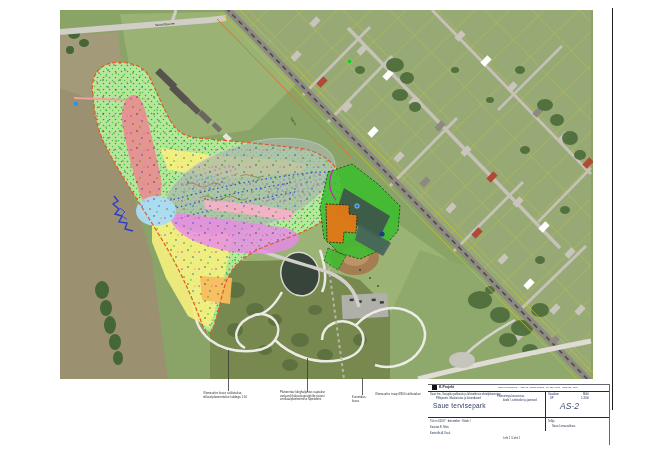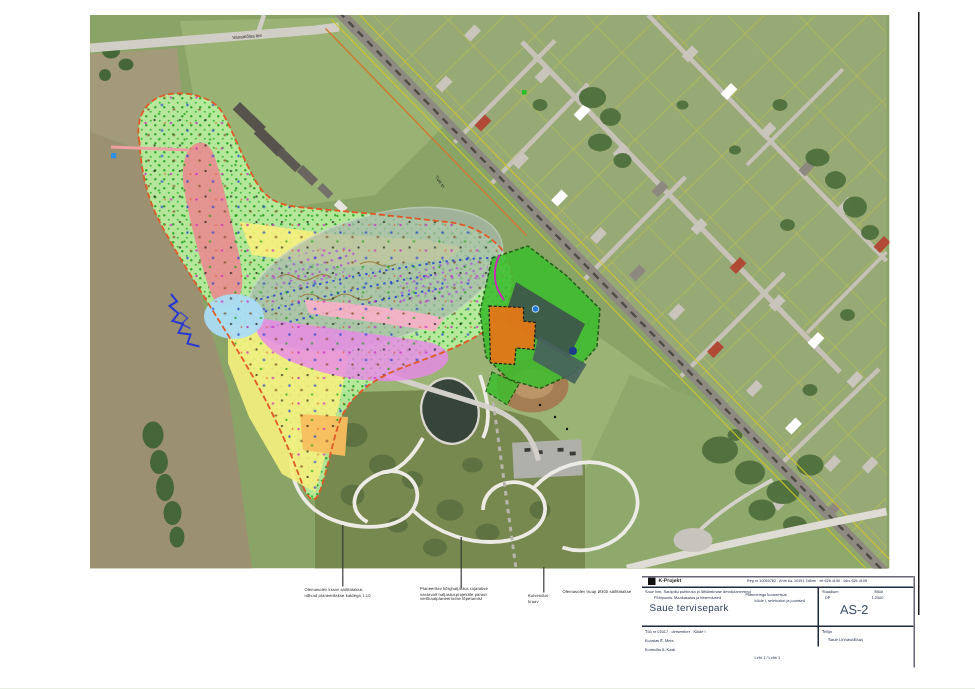--- a/index.html
+++ b/index.html
@@ -9,21 +9,21 @@
   svg{display:block;}
   .page-edge{position:absolute;left:612px;top:8px;width:1px;height:402px;background:#1c1c1c;}
   
   .leader{position:absolute;width:1px;background:#3a3a3a;opacity:.8;}
   
   .note{position:absolute;font-size:2.7px;line-height:3.5px;color:#1c1c1c;letter-spacing:.1px;}
   
   .tb-line{position:absolute;background:#1d2a40;}
   .tb-text{position:absolute;font-size:2.6px;line-height:3.2px;color:#22304d;white-space:nowrap;}
   .tb-title{position:absolute;font-size:6.5px;color:#2a3c5c;letter-spacing:.25px;white-space:nowrap;}
-  .tb-sheetno{position:absolute;font-size:8.5px;color:#3a4e6a;}
+  .tb-sheetno{position:absolute;font-size:8.5px;font-style:italic;color:#3a4e6a;}
   .tb-logo{position:absolute;width:4.5px;height:4.5px;background:#111;}
   .tb-logotext{position:absolute;font-size:3.4px;font-weight:bold;color:#1c1c1c;white-space:nowrap;}
 </style>
 </head>
 <body>
 
 <div class="sheet">
 
   <svg class="abs" style="left:60px;top:10px;" width="533" height="369" viewBox="0 0 533 369">
     <defs>

